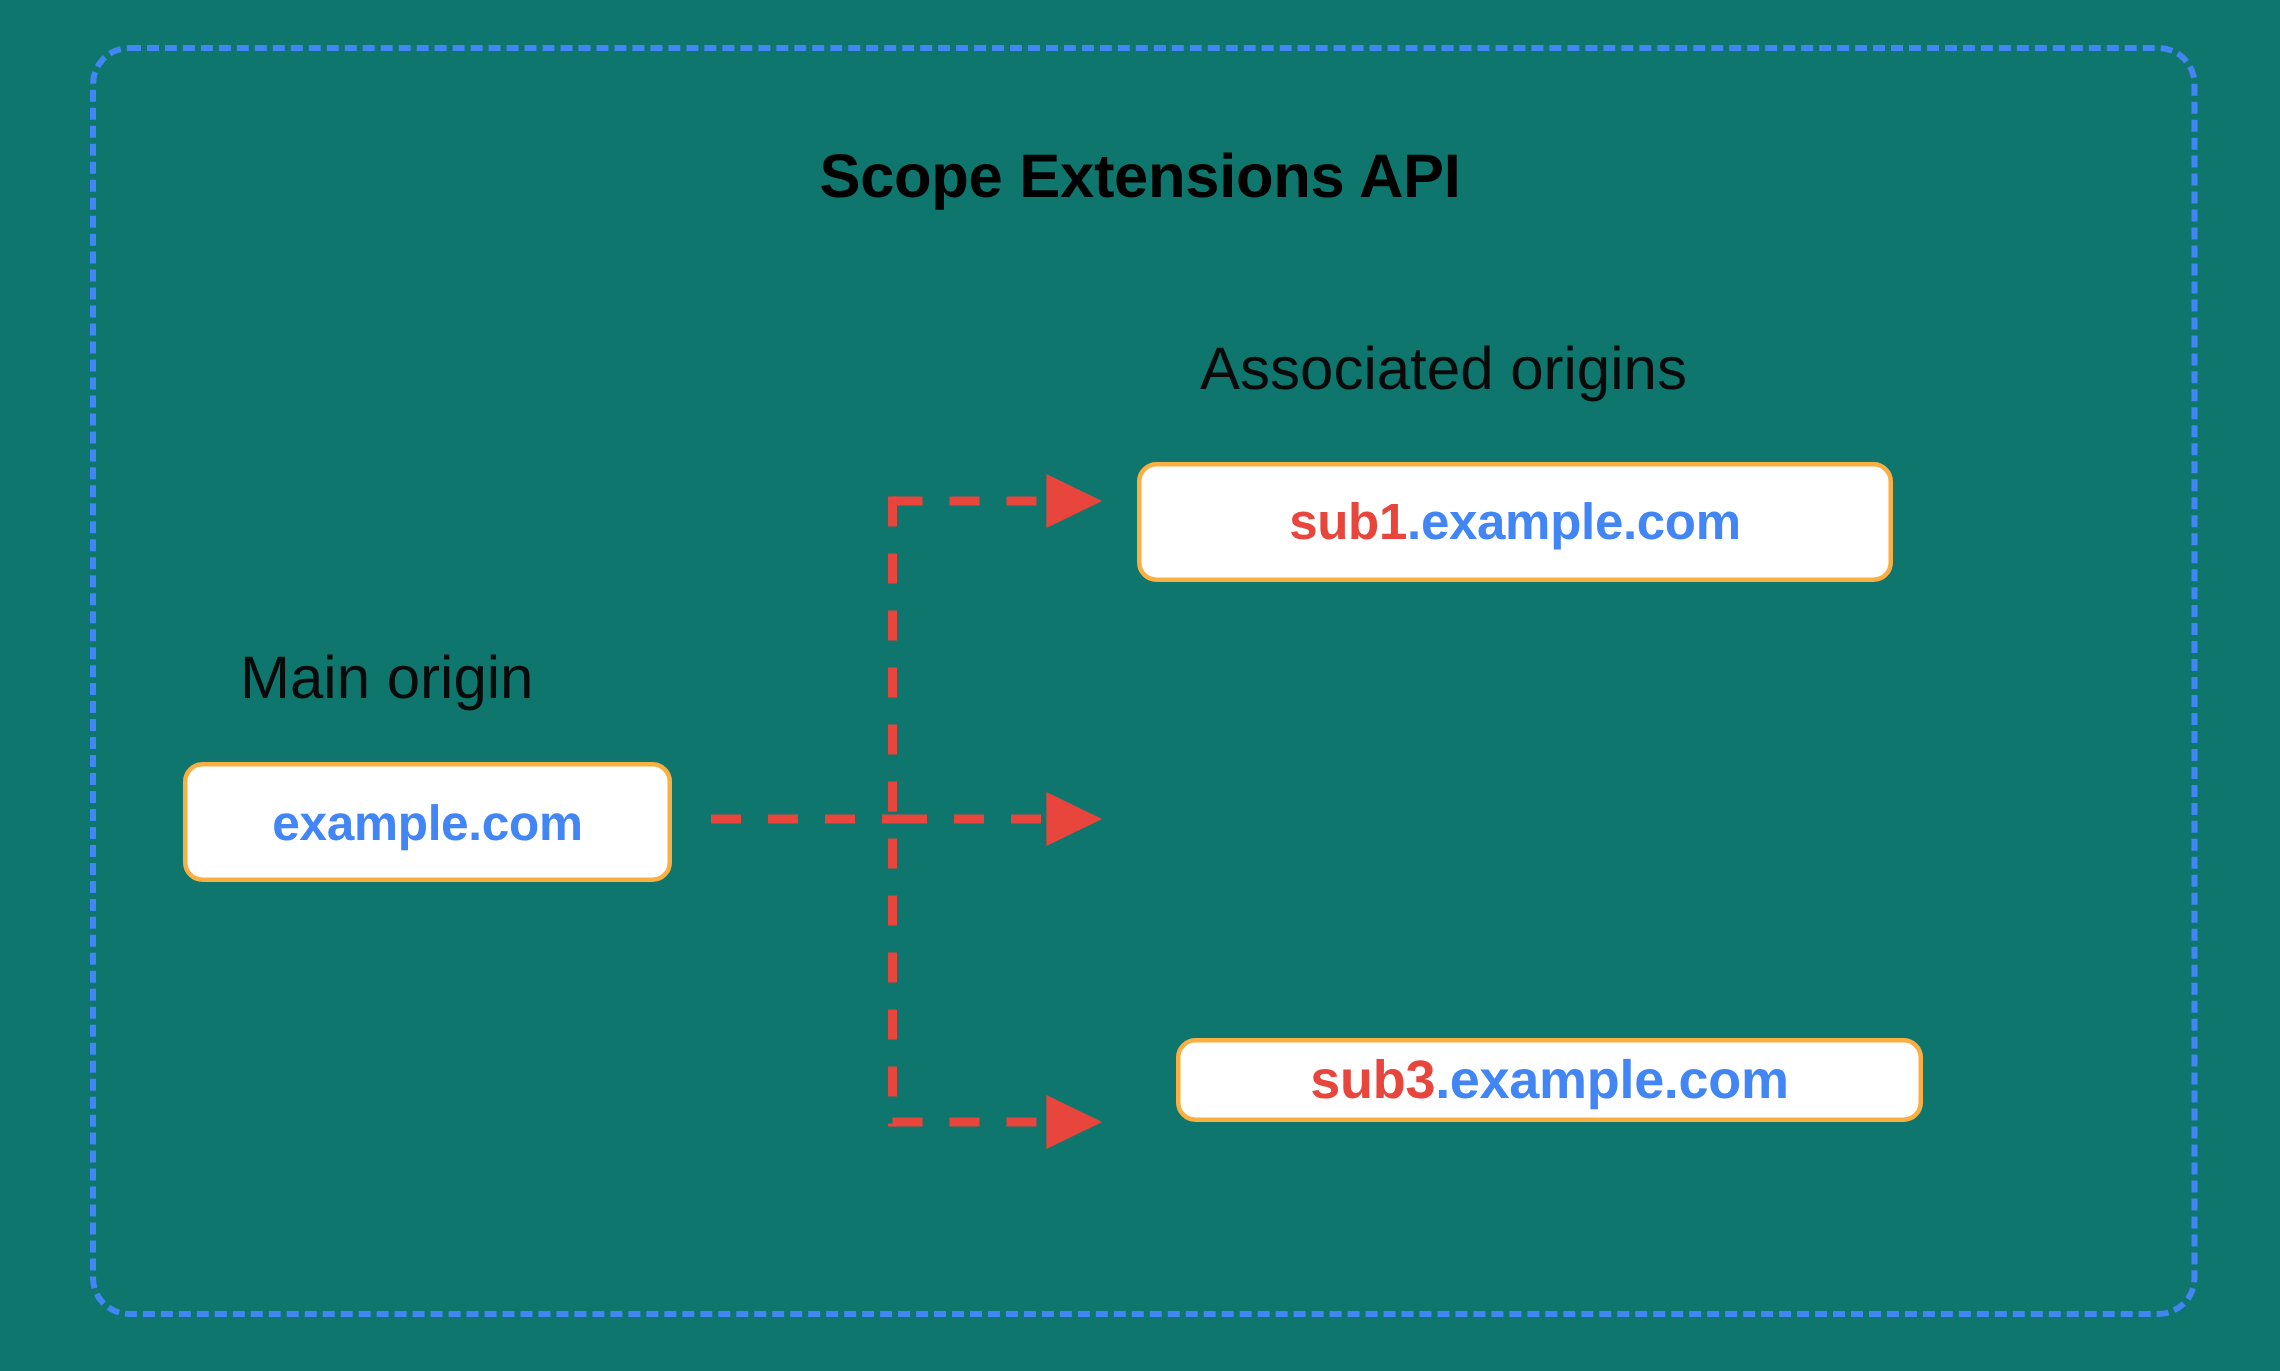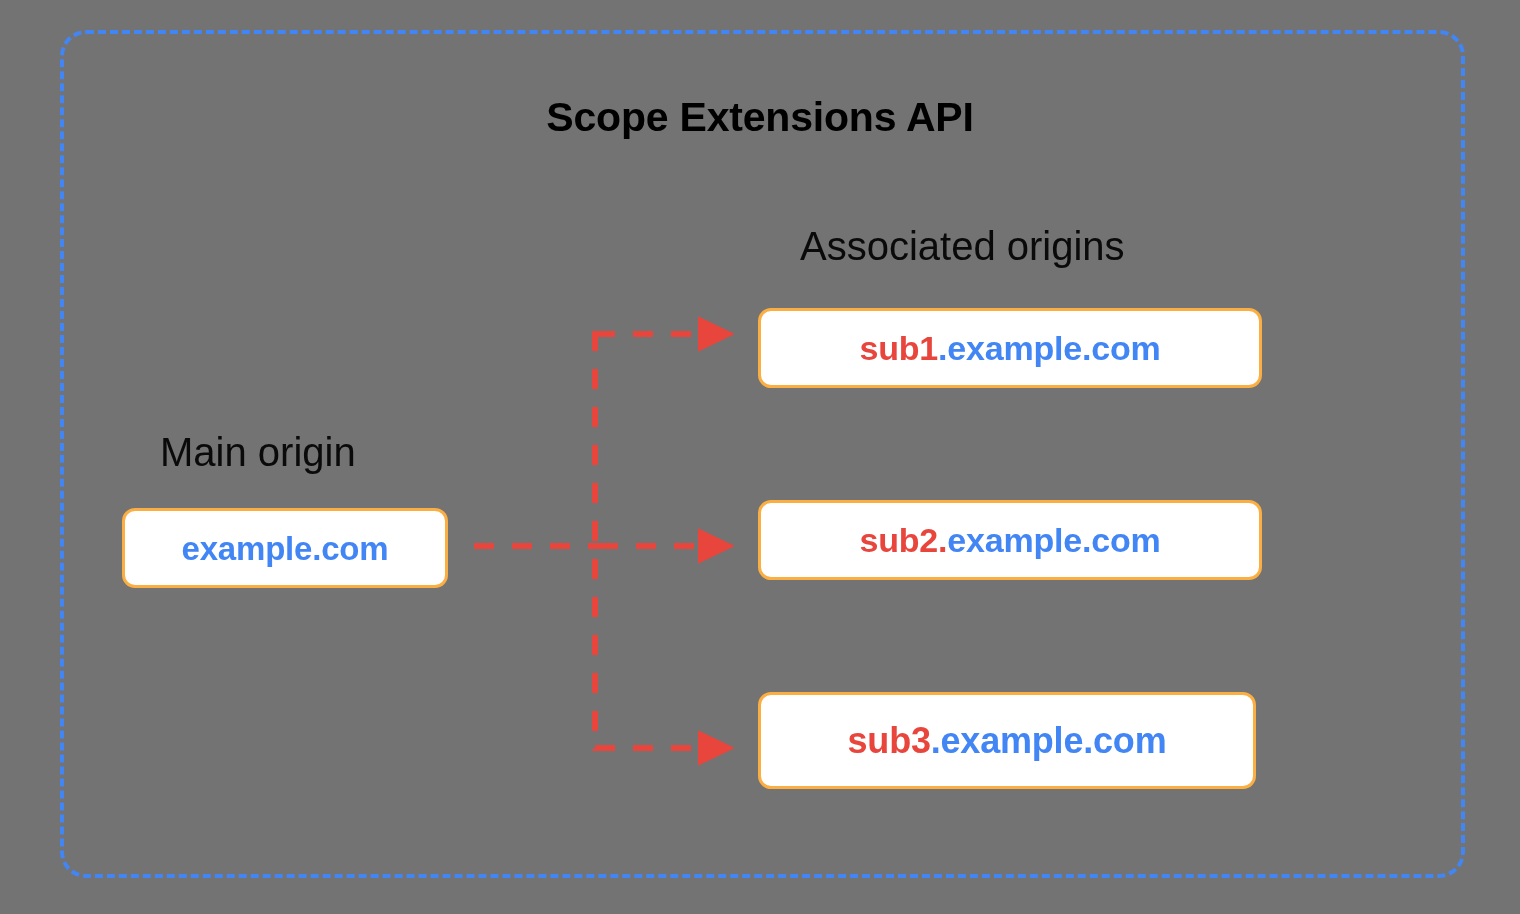--- a/index.html
+++ b/index.html
@@ -10,21 +10,21 @@
   body {
     width: 1520px;
     height: 914px;
     font-family: "Liberation Sans", sans-serif;
     overflow: hidden;
   }
   #stage {
     position: relative;
     width: 1520px;
     height: 914px;
-    background: #737373;
+    background: #0f766e;
   }
 
   
   .outer-frame {
     position: absolute;
     left: 60px;
     top: 30px;
     width: 1405px;
     height: 848px;
     box-sizing: border-box;
@@ -101,24 +101,24 @@
     height: 80px;
     align-items: center;
   }
   .box-sub2 {
     left: 758px;
     top: 500px;
     width: 504px;
     height: 80px;
   }
   .box-sub3 {
-    left: 758px;
+    left: 784px;
     top: 692px;
     width: 498px;
-    height: 97px;
+    height: 56px;
   }
   .box-sub3 .origin-text { font-size: 36px; }
 
   
   .connectors {
     position: absolute;
     left: 0;
     top: 0;
     width: 1520px;
     height: 914px;
@@ -161,25 +161,20 @@
       <span class="sub-part"></span><span class="dom-part">example.com</span>
     </span>
   </div>
 
   <div class="origin-box box-sub1">
     <span class="origin-text">
       <span class="sub-part">sub1</span><span class="dom-part">.example.com</span>
     </span>
   </div>
 
-  <div class="origin-box box-sub2">
-    <span class="origin-text">
-      <span class="sub-part">sub2.</span><span class="dom-part">example.com</span>
-    </span>
-  </div>
 
   <div class="origin-box box-sub3">
     <span class="origin-text">
       <span class="sub-part">sub3</span><span class="dom-part">.example.com</span>
     </span>
   </div>
 
 </div>
 
 </body></html>

